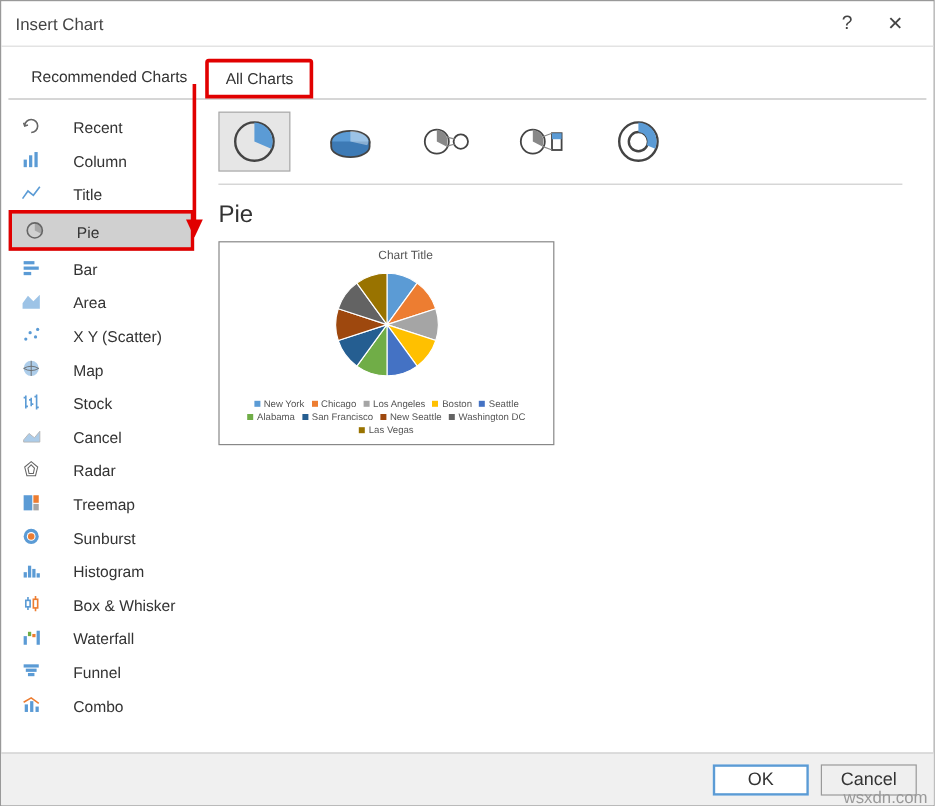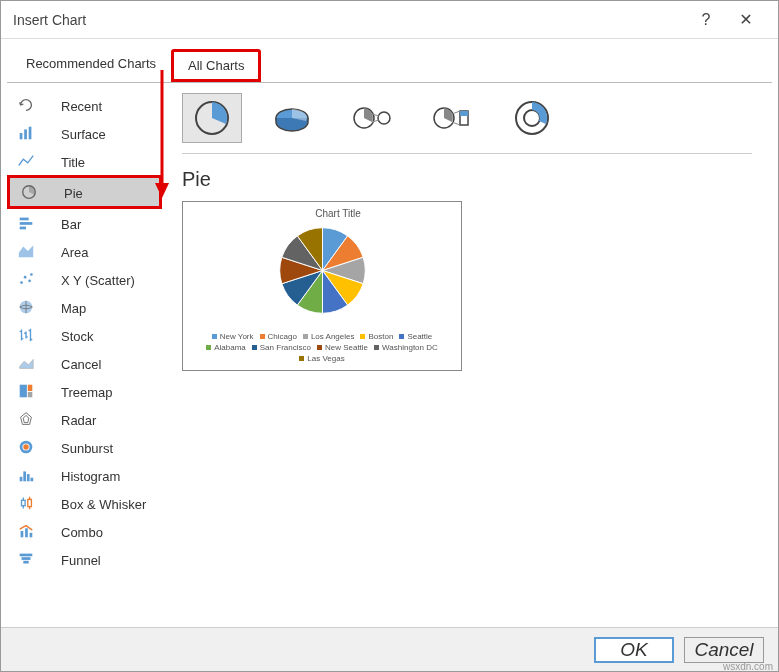--- a/index.html
+++ b/index.html
@@ -64,27 +64,27 @@
   .preview-pie { width: 95px; height: 95px; }
   .legend { display: flex; flex-wrap: wrap; justify-content: center; gap: 2px 6px; margin-top: 14px; width: 100%; }
   .legend-item { display: flex; align-items: center; gap: 3px; font-size: 8px; color: #555; }
   .legend-sw { width: 5px; height: 5px; }
   .footer {
     height: 44px; border-top: 1px solid #ccc; display: flex; justify-content: flex-end;
     align-items: center; gap: 10px; padding: 0 14px; background: #f0f0f0; margin: 0;
   }
   .btn {
     min-width: 80px; height: 26px; border: 1px solid #999; background: #efefef;
-    font-size: 19px; cursor: pointer; display: flex; align-items: center; justify-content: center; font-style: italic;
+    font-size: 15px; cursor: pointer; display: flex; align-items: center; justify-content: center;
   }
   .btn.primary { border: 2px solid #5b9bd5; background: #fff; }
   .arrow-annot {
     position: absolute; left: 152px; top: 70px; pointer-events: none;
   }
-  .watermark { position: absolute; right: 6px; bottom: 0px; font-size: 10px; color: #999; }
+  .watermark { position: absolute; right: 6px; bottom: 0px; font-size: 14px; color: #999; }
 </style>
 </head>
 <body>
 
 <div class="dialog">
 
   <div class="titlebar">
     <div class="title">Insert Chart</div>
     <div class="tb-btn">?</div>
     <div class="tb-btn">✕</div>
@@ -108,21 +108,21 @@
         <span>Recent</span>
       </div>
       <div class="side-item">
         <span class="ic">
             <svg viewBox="0 0 20 20">
               <rect x="3" y="10" width="3" height="7" fill="#5b9bd5"></rect>
               <rect x="8" y="6" width="3" height="11" fill="#5b9bd5"></rect>
               <rect x="13" y="3" width="3" height="14" fill="#5b9bd5"></rect>
             </svg>
           </span>
-        <span>Surface</span>
+        <span>Column</span>
       </div>
       <div class="side-item">
         <span class="ic">
             <svg viewBox="0 0 20 20">
               <path d="M2 15 L7 8 L12 12 L18 4" fill="none" stroke="#5b9bd5" stroke-width="1.5"></path>
             </svg>
           </span>
         <span>Title</span>
       </div>
       <div class="side-item selected annot-red">
@@ -184,35 +184,35 @@
         <span class="ic">
             <svg viewBox="0 0 20 20">
               <path d="M3 14 L8 8 L13 12 L18 6 L18 16 L3 16 Z" fill="#5b9bd5" opacity="0.5" stroke="#666" stroke-width="0.8"></path>
             </svg>
           </span>
         <span>Cancel</span>
       </div>
       <div class="side-item">
         <span class="ic">
             <svg viewBox="0 0 20 20">
+              <polygon points="10,3 16,8 14,16 6,16 4,8" fill="none" stroke="#666" stroke-width="1"></polygon>
+              <polygon points="10,6 13,9 12,14 8,14 7,9" fill="none" stroke="#666" stroke-width="1"></polygon>
+            </svg>
+          </span>
+        <span>Radar</span>
+      </div>
+      <div class="side-item">
+        <span class="ic">
+            <svg viewBox="0 0 20 20">
               <rect x="3" y="3" width="8" height="14" fill="#5b9bd5"></rect>
               <rect x="12" y="3" width="5" height="7" fill="#ed7d31"></rect>
               <rect x="12" y="11" width="5" height="6" fill="#a5a5a5"></rect>
             </svg>
           </span>
         <span>Treemap</span>
-      </div>
-      <div class="side-item">
-        <span class="ic">
-            <svg viewBox="0 0 20 20">
-              <polygon points="10,3 16,8 14,16 6,16 4,8" fill="none" stroke="#666" stroke-width="1"></polygon>
-              <polygon points="10,6 13,9 12,14 8,14 7,9" fill="none" stroke="#666" stroke-width="1"></polygon>
-            </svg>
-          </span>
-        <span>Radar</span>
       </div>
       <div class="side-item">
         <span class="ic">
             <svg viewBox="0 0 20 20">
               <circle cx="10" cy="10" r="7" fill="#5b9bd5"></circle>
               <circle cx="10" cy="10" r="4" fill="#fff"></circle>
               <circle cx="10" cy="10" r="3" fill="#ed7d31"></circle>
             </svg>
           </span>
         <span>Sunburst</span>
@@ -235,37 +235,48 @@
               <path d="M7 4 L7 7 M7 13 L7 16" stroke="#5b9bd5" stroke-width="1.5"></path>
               <rect x="12" y="6" width="4" height="8" fill="none" stroke="#ed7d31" stroke-width="1.5"></rect>
               <path d="M14 3 L14 6 M14 14 L14 17" stroke="#ed7d31" stroke-width="1.5"></path>
             </svg>
           </span>
         <span>Box &amp; Whisker</span>
       </div>
       <div class="side-item">
         <span class="ic">
             <svg viewBox="0 0 20 20">
+              <rect x="3" y="9" width="3" height="8" fill="#5b9bd5"></rect>
+              <rect x="7" y="5" width="3" height="4" fill="#70ad47"></rect>
+              <rect x="11" y="7" width="3" height="3" fill="#ed7d31"></rect>
+              <rect x="15" y="4" width="3" height="13" fill="#5b9bd5"></rect>
+            </svg>
+          </span>
+        <span>Waterfall</span>
+      </div>
+      <div class="side-item">
+        <span class="ic">
+            <svg viewBox="0 0 20 20">
+              <rect x="3" y="4" width="14" height="3" fill="#5b9bd5"></rect>
+              <rect x="5" y="8" width="10" height="3" fill="#5b9bd5"></rect>
+              <rect x="7" y="12" width="6" height="3" fill="#5b9bd5"></rect>
+            </svg>
+          </span>
+        <span>Funnel</span>
+      </div>
+      <div class="side-item">
+        <span class="ic">
+            <svg viewBox="0 0 20 20">
               <rect x="4" y="10" width="3" height="7" fill="#5b9bd5"></rect>
               <rect x="9" y="7" width="3" height="10" fill="#5b9bd5"></rect>
               <rect x="14" y="12" width="3" height="5" fill="#5b9bd5"></rect>
               <path d="M3 8 L10 4 L17 9" fill="none" stroke="#ed7d31" stroke-width="1.5"></path>
             </svg>
           </span>
         <span>Combo</span>
-      </div>
-      <div class="side-item">
-        <span class="ic">
-            <svg viewBox="0 0 20 20">
-              <rect x="3" y="4" width="14" height="3" fill="#5b9bd5"></rect>
-              <rect x="5" y="8" width="10" height="3" fill="#5b9bd5"></rect>
-              <rect x="7" y="12" width="6" height="3" fill="#5b9bd5"></rect>
-            </svg>
-          </span>
-        <span>Funnel</span>
       </div>
     </div>
 
     <div class="main">
       <div class="subtype-row">
         <div class="subtype selected">
           <svg viewBox="0 0 44 44">
               <circle cx="22" cy="22" r="16" fill="none" stroke="#444" stroke-width="2"></circle>
               <path d="M22 22 L22 6 A16 16 0 0 1 36 28 Z" fill="#5b9bd5"></path>
             </svg>

